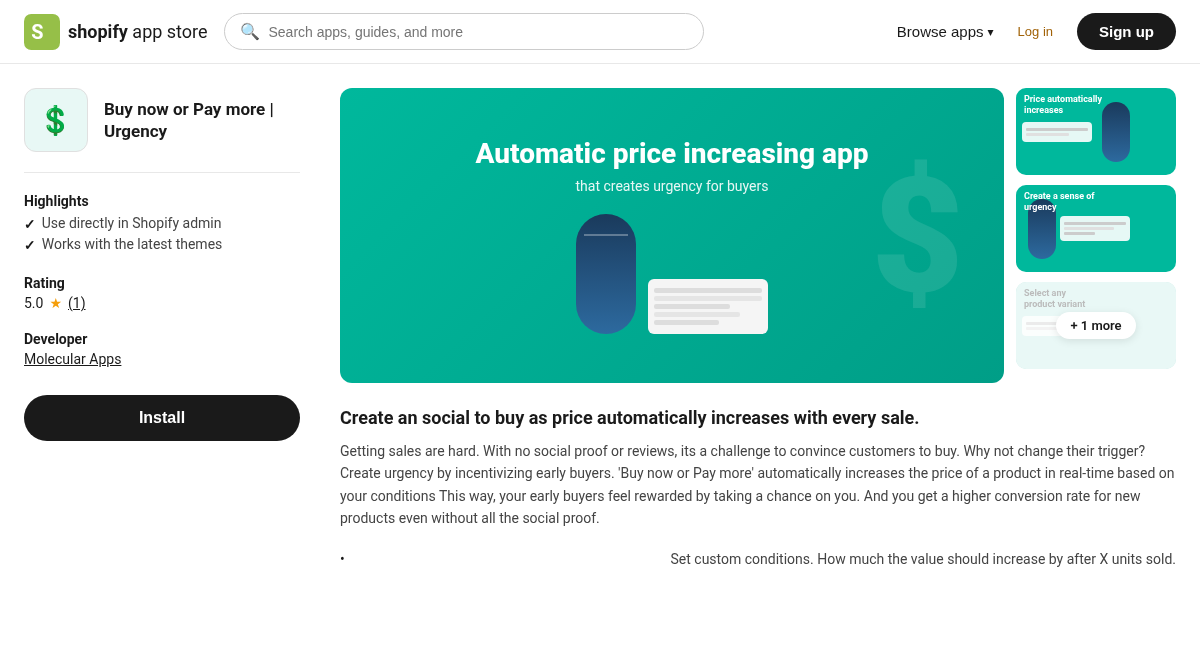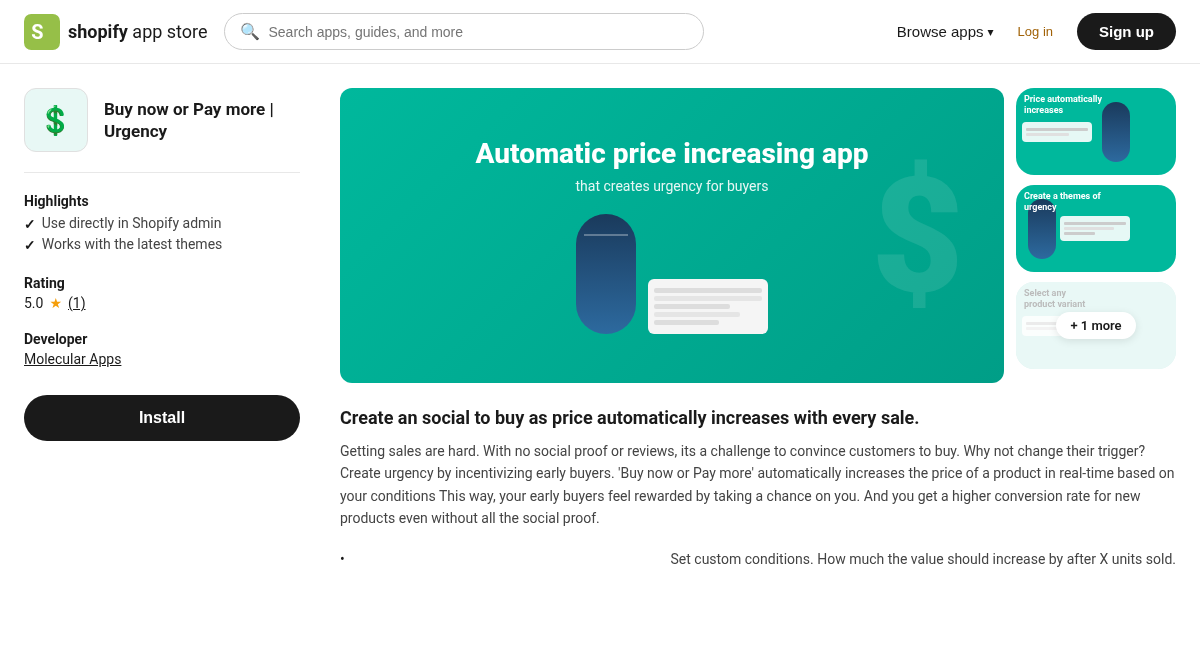--- a/index.html
+++ b/index.html
@@ -75,21 +75,21 @@
     .mock-panel { background: #f9f9f9; border-radius: 8px; padding: 8px; width: 160px; }
     .mock-panel-title { font-size: 9px; font-weight: 600; color: #333; margin-bottom: 4px; }
 
     .dollar-bg {
       position: absolute; right: 40px; top: 50%; transform: translateY(-50%);
       font-size: 160px; font-weight: 900; color: rgba(255,255,255,0.1); pointer-events: none;
     }
 
     .side-screenshots { display: flex; flex-direction: column; gap: 10px; width: 160px; flex-shrink: 0; }
     .side-thumb {
-      border-radius: 18px; overflow: hidden; background: #00b89c;
+      border-radius: 10px; overflow: hidden; background: #00b89c;
       height: 87px; display: flex; align-items: center; justify-content: center;
       position: relative; cursor: pointer;
     }
     .side-thumb:last-child { position: relative; }
     .plus-more-overlay {
       position: absolute; inset: 0; background: rgba(255,255,255,0.6);
       display: flex; align-items: center; justify-content: center; border-radius: 10px;
     }
     .plus-more-badge {
       background: #fff; border-radius: 20px; padding: 6px 14px;
@@ -220,21 +220,21 @@
           <div class="thumb-content">
             <div style="display:flex; align-items:center; gap:4px; padding:6px; width:100%;">
               <div class="thumb-snowboard-small"></div>
               <span class="thumb-panel-small">
                 <div style="height:3px; background:#ccc; margin:2px 0; border-radius:1px;"></div>
                 <div style="height:3px; background:#e0e0e0; margin:2px 0; border-radius:1px; width:80%;"></div>
                 <div style="height:3px; background:#ccc; margin:2px 0; border-radius:1px; width:50%;"></div>
               </span>
             </div>
           </div>
-          <div style="position:absolute; top:6px; left:8px; font-size:9px; font-weight:700; color:#fff; line-height:1.2; max-width:90px;">Create a themes of urgency</div>
+          <div style="position:absolute; top:6px; left:8px; font-size:9px; font-weight:700; color:#fff; line-height:1.2; max-width:90px;">Create a sense of urgency</div>
         </div>
 
         <div class="side-thumb" style="background:#c8ede8;">
           <div class="thumb-content">
             <div style="display:flex; align-items:center; gap:4px; padding:6px; width:100%;">
               <span class="thumb-panel-small" style="background:rgba(255,255,255,0.8);">
                 <div style="height:3px; background:#ccc; margin:2px 0; border-radius:1px;"></div>
                 <div style="height:3px; background:#e0e0e0; margin:2px 0; border-radius:1px;"></div>
               </span>
             </div>

